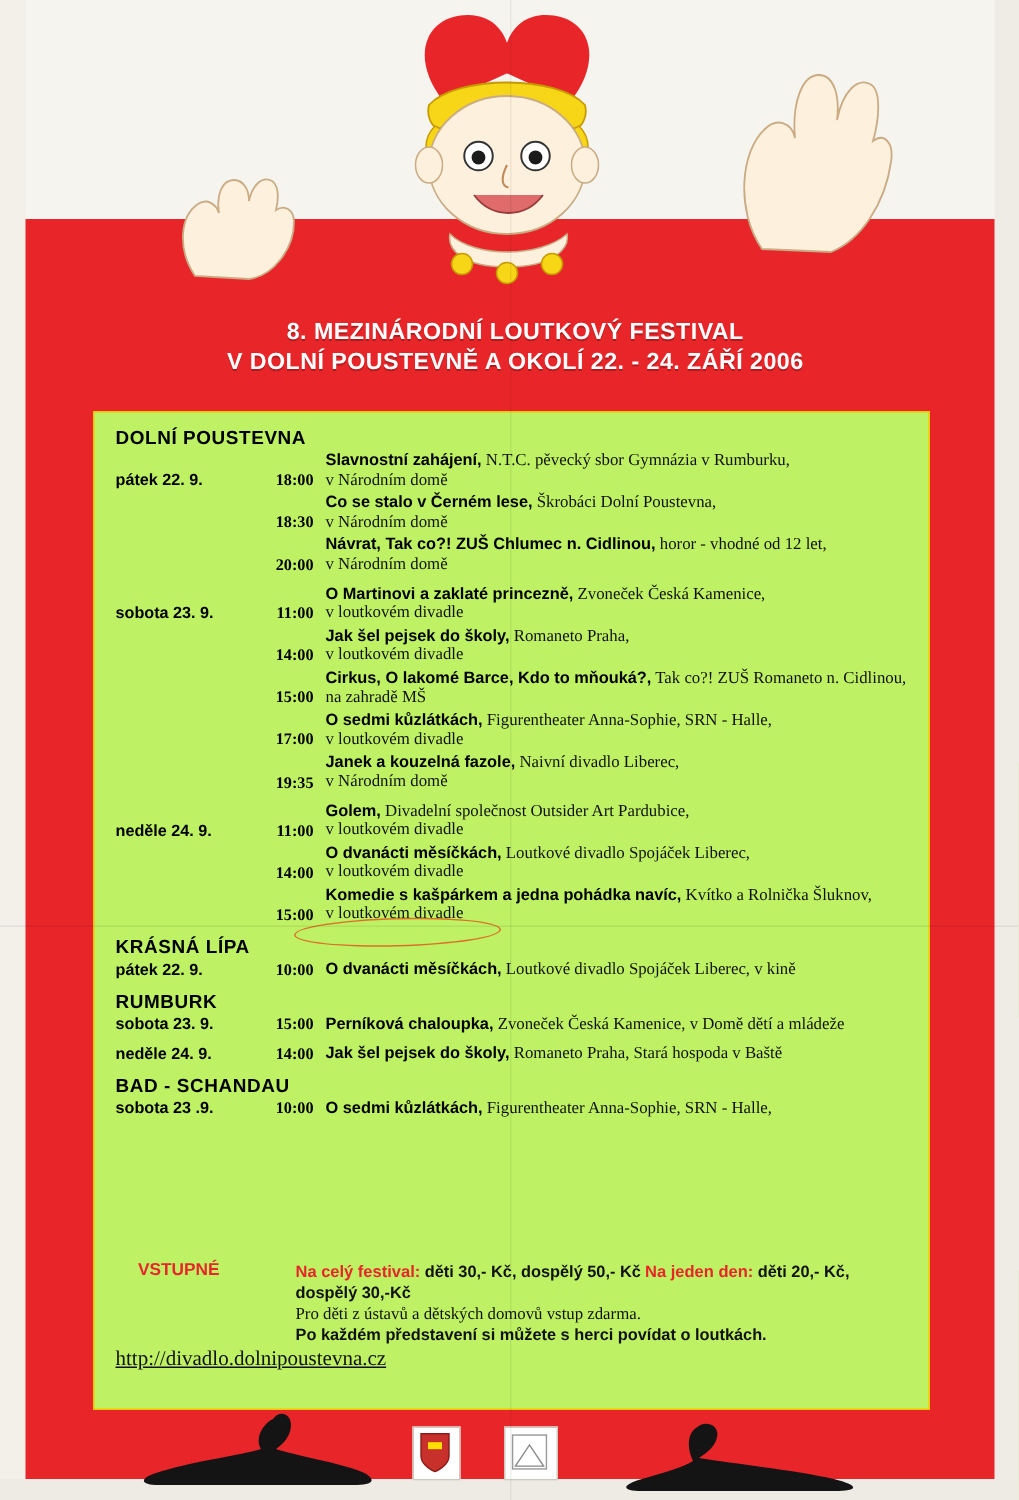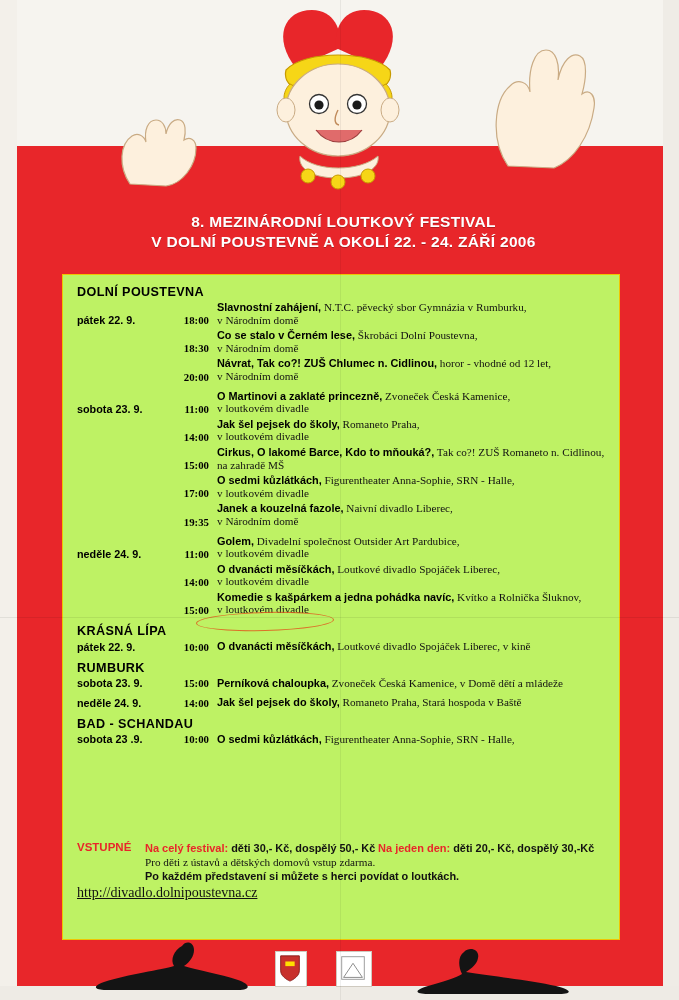--- a/index.html
+++ b/index.html
@@ -88,25 +88,25 @@
   .ring{
     position:absolute;left:196px;top:612px;width:136px;height:17px;
     border:1.6px solid #e05a1f;border-radius:50%;
     transform:rotate(-1.5deg);
     opacity:0.85;
   }
 
   
   .prices{position:absolute;left:14px;top:566px;width:530px;}
   .vstupne{
-    position:absolute;left:0;top:0;width:76px;
+    position:absolute;left:15px;top:0;width:76px;
     color:#e8262a;font-weight:bold;font-size:11.5px;
     font-family:"Liberation Sans", sans-serif;
   }
-  .pricelines{margin-left:68px;font-size:11.2px;line-height:14px;color:#111;}
+  .pricelines{margin-left:120px;font-size:11.2px;line-height:14px;color:#111;}
   .red{color:#e8262a;font-weight:bold;font-family:"Liberation Sans", sans-serif;font-size:11px;}
   .blackb{font-weight:bold;font-family:"Liberation Sans", sans-serif;font-size:10.9px;color:#111;}
   .url{
     text-align:left;margin-top:2px;font-size:14px;color:#111;
     text-decoration:underline;
   }
   .logo1{
     position:absolute;left:275px;top:951px;width:30px;height:34px;
     background:#fff;border:1px solid #cfcac0;
   }

